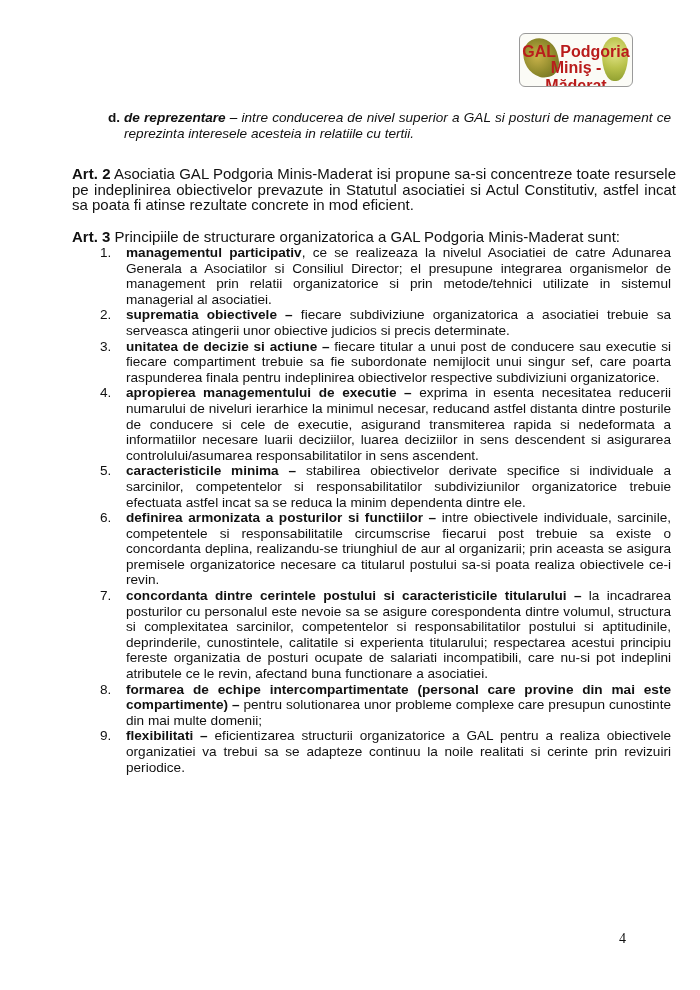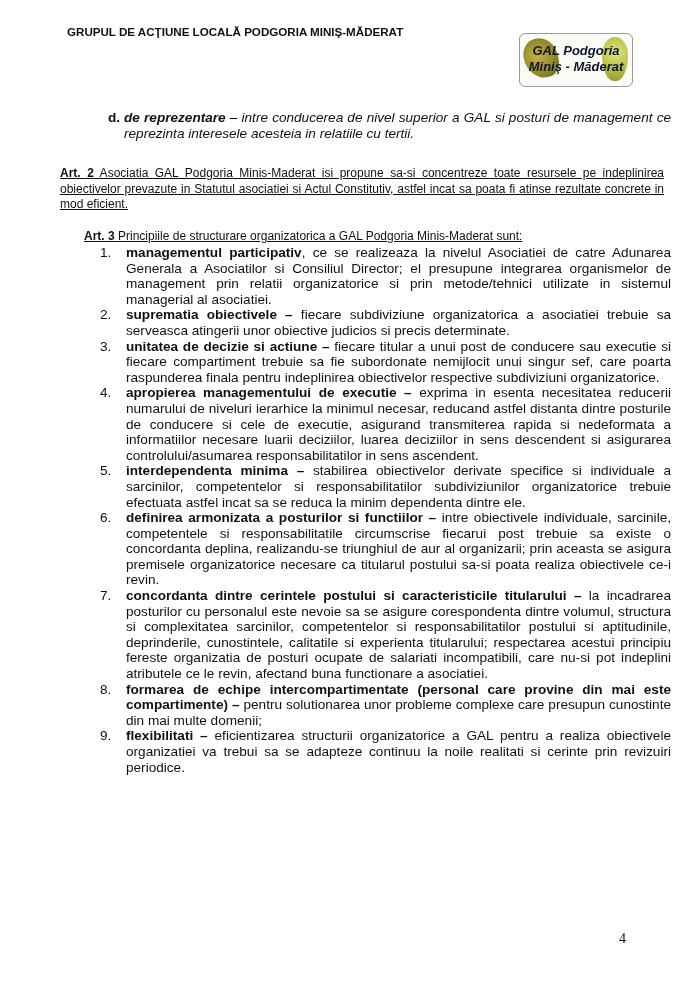--- a/index.html
+++ b/index.html
@@ -10,42 +10,41 @@
   .logo { position: absolute; left: 519px; top: 33px; width: 112px; height: 52px;
           border: 1px solid #9a9a9a; border-radius: 6px; background: #fbfbf6;
           overflow: hidden; }
   .logo .leaf { position: absolute; left: 4px; top: 4px; width: 34px; height: 40px;
                 background: radial-gradient(circle at 40% 45%, #c9b24a 0%, #8f8a2c 55%, #6a6a20 100%);
                 border-radius: 45% 55% 40% 60%; transform: rotate(-12deg); }
   .logo .grapes { position: absolute; right: 4px; top: 3px; width: 26px; height: 44px;
                   background: radial-gradient(circle at 50% 35%, #e3e58a 0%, #b9c24b 50%, #8a9a2c 100%);
                   border-radius: 50% 50% 45% 45% / 40% 40% 60% 60%; }
   .logo .t1, .logo .t2 { position: absolute; width: 100%; text-align: center;
-                         font-weight: bold; color: #0f172a; font-size: 13px; font-style: italic; }
+                         font-weight: bold; color: #b91c1c; font-size: 16px; }
   .logo .t1 { top: 9px; }
   .logo .t2 { top: 25px; }
-  .body-text { position: absolute; left: 60px; width: 604px; font-size: 12px; line-height: 15.6px; text-decoration: underline; }
+  .body-text { position: absolute; left: 72px; width: 604px; font-size: 15px; line-height: 15.6px; }
   .just { text-align: justify; }
   .sub-d { position: absolute; left: 108px; top: 110px; width: 563px; font-size: 13.6px; line-height: 15.6px; text-align: justify; }
   .sub-d .lbl { position: absolute; left: 0; top: 0; font-weight: bold; }
   .sub-d .txt { padding-left: 16px; display: block; font-style: italic; }
   .art2 { top: 166px; }
-  .art3 { top: 229px; margin-left: 24px; }
+  .art3 { top: 229px; }
   .list { position: absolute; left: 100px; top: 245px; width: 571px; margin: 0; padding: 0; list-style: none;
           font-size: 13.6px; line-height: 15.6px; }
   .list li { position: relative; padding-left: 26px; text-align: justify; }
   .list li .num { position: absolute; left: 0; top: 0; }
   b { font-weight: bold; }
   .page-num { position: absolute; left: 619px; top: 931px; font-family: "Liberation Serif", serif; font-size: 14px; }
 </style>
 </head>
 <body>
 
 <div class="header">
-  <div class="org">GRUPUL DE ACŢIUNE LOCALĂ PODGORIA MINIŞ-MĂDERAT</div>
 </div>
 
 <div class="logo">
   <div class="leaf"></div>
   <div class="grapes"></div>
   <div class="t1">GAL Podgoria</div>
   <div class="t2">Miniş - Măderat</div>
 </div>
 
 <div class="sub-d">
@@ -59,20 +58,20 @@
 
 <div class="body-text art3">
   <b>Art. 3</b><span> Principiile de structurare organizatorica a GAL Podgoria Minis-Maderat sunt:</span>
 </div>
 
 <ol class="list">
   <li><span class="num">1.</span><b>managementul participativ</b><span>, ce se realizeaza la nivelul Asociatiei de catre Adunarea Generala a Asociatilor si Consiliul Director; el presupune integrarea organismelor de management prin relatii organizatorice si prin metode/tehnici utilizate in sistemul managerial al asociatiei.</span></li>
   <li><span class="num">2.</span><b>suprematia obiectivele –</b><span> fiecare subdiviziune organizatorica a asociatiei trebuie sa serveasca atingerii unor obiective judicios si precis determinate.</span></li>
   <li><span class="num">3.</span><b>unitatea de decizie si actiune –</b><span> fiecare titular a unui post de conducere sau executie si fiecare compartiment trebuie sa fie subordonate nemijlocit unui singur sef, care poarta raspunderea finala pentru indeplinirea obiectivelor respective subdiviziuni organizatorice.</span></li>
   <li><span class="num">4.</span><b>apropierea managementului de executie –</b><span> exprima in esenta necesitatea reducerii numarului de niveluri ierarhice la minimul necesar, reducand astfel distanta dintre posturile de conducere si cele de executie, asigurand transmiterea rapida si nedeformata a informatiilor necesare luarii deciziilor, luarea deciziilor in sens descendent si asigurarea controlului/asumarea responsabilitatilor in sens ascendent.</span></li>
-  <li><span class="num">5.</span><b>interdependenta minima –</b><span> stabilirea obiectivelor derivate specifice si individuale a sarcinilor, competentelor si responsabilitatilor subdiviziunilor organizatorice trebuie efectuata astfel incat sa se reduca la minim dependenta dintre ele.</span></li>
+  <li><span class="num">5.</span><b>caracteristicile minima –</b><span> stabilirea obiectivelor derivate specifice si individuale a sarcinilor, competentelor si responsabilitatilor subdiviziunilor organizatorice trebuie efectuata astfel incat sa se reduca la minim dependenta dintre ele.</span></li>
   <li><span class="num">6.</span><b>definirea armonizata a posturilor si functiilor –</b><span> intre obiectivele individuale, sarcinile, competentele si responsabilitatile circumscrise fiecarui post trebuie sa existe o concordanta deplina, realizandu-se triunghiul de aur al organizarii; prin aceasta se asigura premisele organizatorice necesare ca titularul postului sa-si poata realiza obiectivele ce-i revin.</span></li>
   <li><span class="num">7.</span><b>concordanta dintre cerintele postului si caracteristicile titularului –</b><span> la incadrarea posturilor cu personalul este nevoie sa se asigure corespondenta dintre volumul, structura si complexitatea sarcinilor, competentelor si responsabilitatilor postului si aptitudinile, deprinderile, cunostintele, calitatile si experienta titularului; respectarea acestui principiu fereste organizatia de posturi ocupate de salariati incompatibili, care nu-si pot indeplini atributele ce le revin, afectand buna functionare a asociatiei.</span></li>
   <li><span class="num">8.</span><b>formarea de echipe intercompartimentate (personal care provine din mai este compartimente) –</b><span> pentru solutionarea unor probleme complexe care presupun cunostinte din mai multe domenii;</span></li>
   <li><span class="num">9.</span><b>flexibilitati –</b><span> eficientizarea structurii organizatorice a GAL pentru a realiza obiectivele organizatiei va trebui sa se adapteze continuu la noile realitati si cerinte prin revizuiri periodice.</span></li>
 </ol>
 
 <div class="page-num">4</div>
 
 </body></html>

